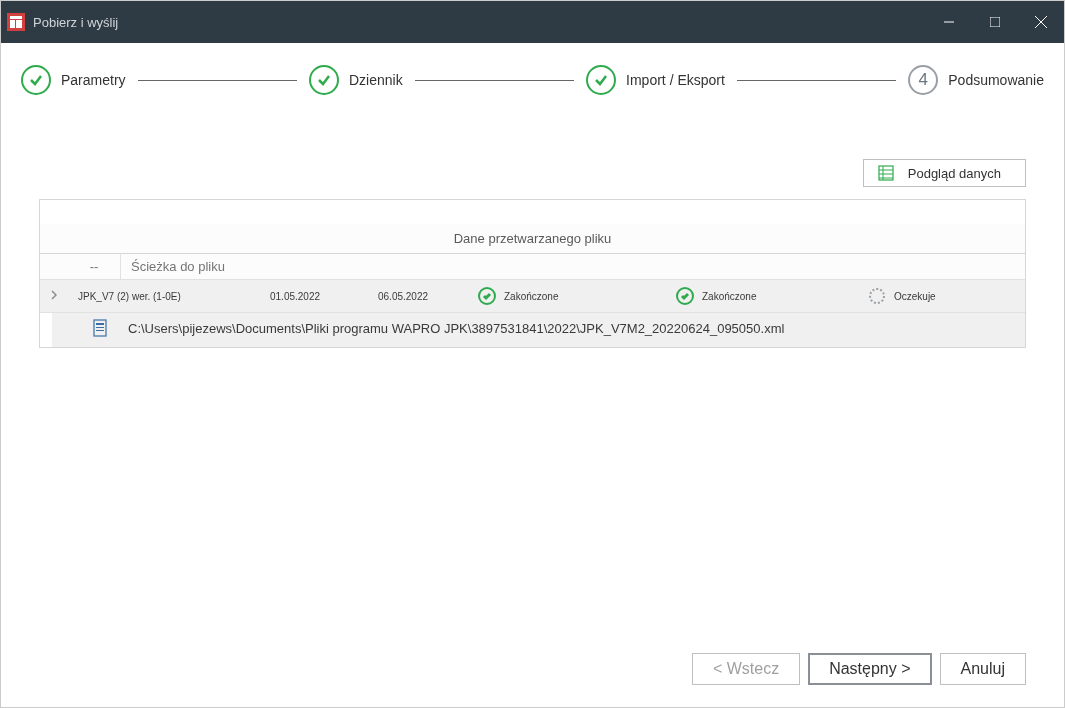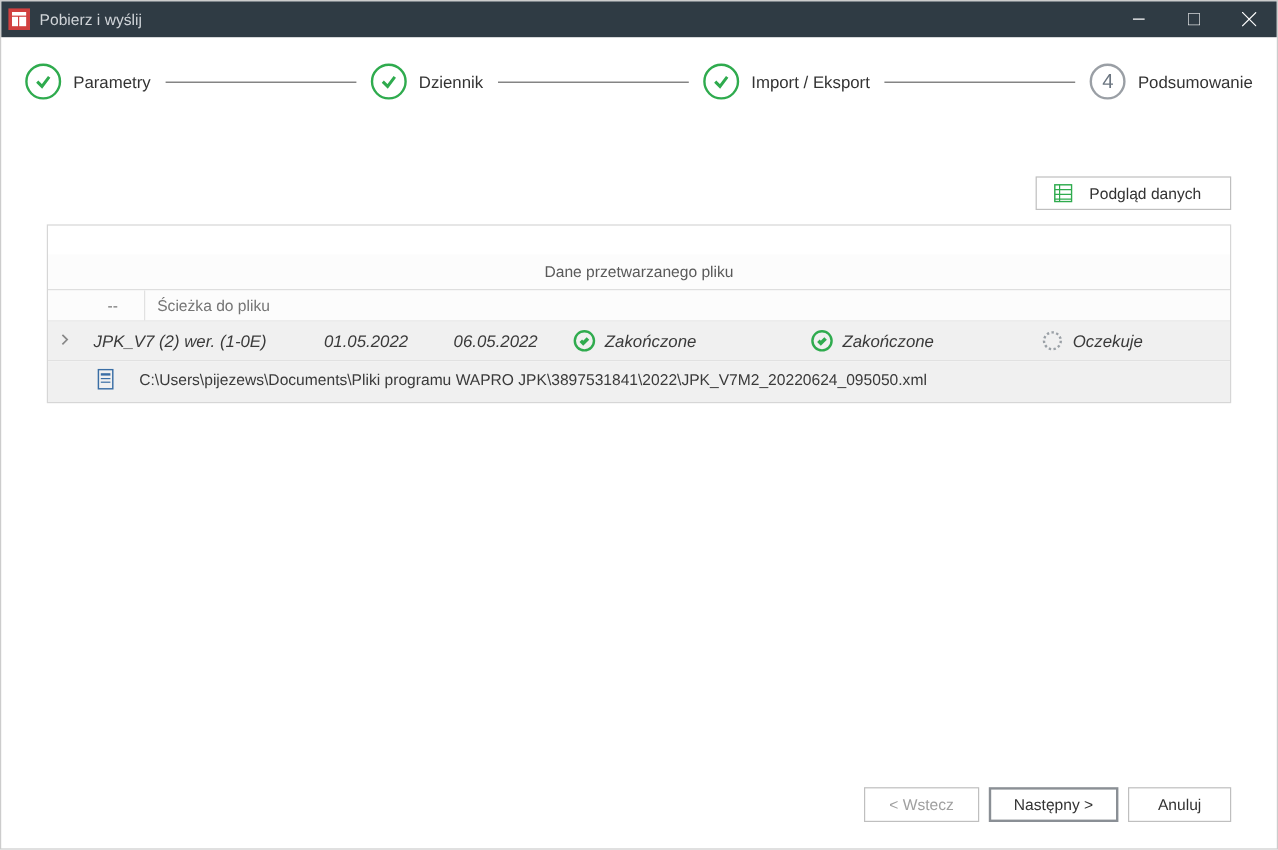--- a/index.html
+++ b/index.html
@@ -1,18 +1,18 @@
 <!DOCTYPE html>
 <html><head>
 <meta charset="utf-8">
 <style>
   * { box-sizing: border-box; margin: 0; padding: 0; font-family: 'Segoe UI', Tahoma, sans-serif; }
   body { background: #fff; width: 1065px; height: 708px; display: flex; flex-direction: column; border: 1px solid #ccc; }
   
-  .titlebar { background: #2f3b44; color: #d0d4d8; height: 30px; display: flex; align-items: center; padding: 0 0 0 6px; font-size: 13px; }
+  .titlebar { background: #2f3b44; color: #d0d4d8; height: 42px; display: flex; align-items: center; padding: 0 0 0 6px; font-size: 13px; }
   .titlebar .app-icon { width: 18px; height: 18px; background: #d1403f; margin-right: 8px; display: flex; align-items: center; justify-content: center; }
   .titlebar .app-icon svg { width: 12px; height: 12px; }
   .titlebar .title { flex: 1; }
   .titlebar .win-controls { display: flex; }
   .titlebar .win-btn { width: 46px; height: 30px; display: flex; align-items: center; justify-content: center; color: #fff; }
   .titlebar .win-btn svg { width: 10px; height: 10px; stroke: #fff; stroke-width: 1; fill: none; }
   .titlebar .win-btn.close svg { width: 12px; height: 12px; }
   
   .stepper { display: flex; align-items: center; padding: 22px 20px 20px 20px; gap: 12px; }
   .step { display: flex; align-items: center; gap: 10px; }
@@ -30,42 +30,42 @@
   
   .grid { border: 1px solid #d6d6d6; flex: 0 0 auto; }
   .grid-title { text-align: center; padding: 7px; font-size: 13px; color: #5a5a5a; border-bottom: 1px solid #d6d6d6; background: #fcfcfc; margin-top: 24px; }
   .grid-header { display: flex; background: #fcfcfc; border-bottom: 1px solid #e1e1e1; }
   .grid-header .cell { padding: 6px 10px; font-size: 13px; color: #5a5a5a; border-right: 1px solid #e1e1e1; }
   .grid-header .cell:last-child { border-right: none; }
   .grid-subheader { display: flex; background: #fcfcfc; border-bottom: 1px solid #e1e1e1; }
   .grid-subheader .cell { padding: 5px 10px; font-size: 13px; color: #757575; border-right: 1px solid #e1e1e1; }
   .grid-subheader .cell.dash { text-align: center; width: 53px; }
   .grid-row { display: flex; align-items: center; background: #f0f0f0; border-bottom: 1px solid #e1e1e1; }
-  .grid-row .cell { padding: 7px 10px; font-size: 14px; color: #3a3a3a; font-style: italic; }
+  .grid-row .cell { padding: 7px 10px; font-size: 10px; color: #3a3a3a; }
   .grid-row .expand { width: 28px; text-align: center; color: #888; }
-  .grid-row2 { display: flex; align-items: center; background: #f0f0f0; padding: 6px 10px 10px 40px; font-size: 13px; color: #3a3a3a; gap: 18px; }
+  .grid-row2 { display: flex; align-items: center; background: #f0f0f0; padding: 6px 10px 10px 40px; font-size: 13px; color: #3a3a3a; gap: 18px; margin-left: 12px; }
   .file-icon { width: 18px; height: 18px; }
   
   .expand-col { width: 28px; flex-shrink: 0; }
   .c-schema { width: 192px; }
   .c-od { width: 108px; }
   .c-do { width: 100px; }
   .c-pobieranie { width: 198px; }
   .c-tworzenie { width: 150px; }
   .c-s { width: 42px; text-align: center; }
   .c-wysylanie { flex: 1; }
   
   .status { display: flex; align-items: center; gap: 8px; }
   .status-icon { width: 18px; height: 18px; flex-shrink: 0; }
   .status-icon.done { border: 2px solid #2fab4e; border-radius: 50%; display: flex; align-items: center; justify-content: center; }
   .status-icon.done svg { width: 10px; height: 10px; stroke: #2fab4e; stroke-width: 3; fill: none; }
   .status-icon.wait svg { width: 18px; height: 18px; }
   
   .footer { display: flex; justify-content: flex-end; gap: 8px; padding: 16px 38px 22px 0; }
-  .btn { border: 1px solid #bfbfbf; background: #fff; padding: 6px 20px; font-size: 13px; color: #333; cursor: pointer; min-width: 86px; text-align: center; }
+  .btn { border: 1px solid #bfbfbf; background: #fff; padding: 6px 20px; font-size: 16px; color: #333; cursor: pointer; min-width: 86px; text-align: center; }
   .btn.disabled { color: #a0a0a0; cursor: default; }
   .btn.primary { border: 2px solid #8a8f95; padding: 5px 19px; }
   
   .spacer { flex: 1; }
 </style>
 </head>
 <body>
 
 <div class="titlebar">
   <div class="app-icon">

